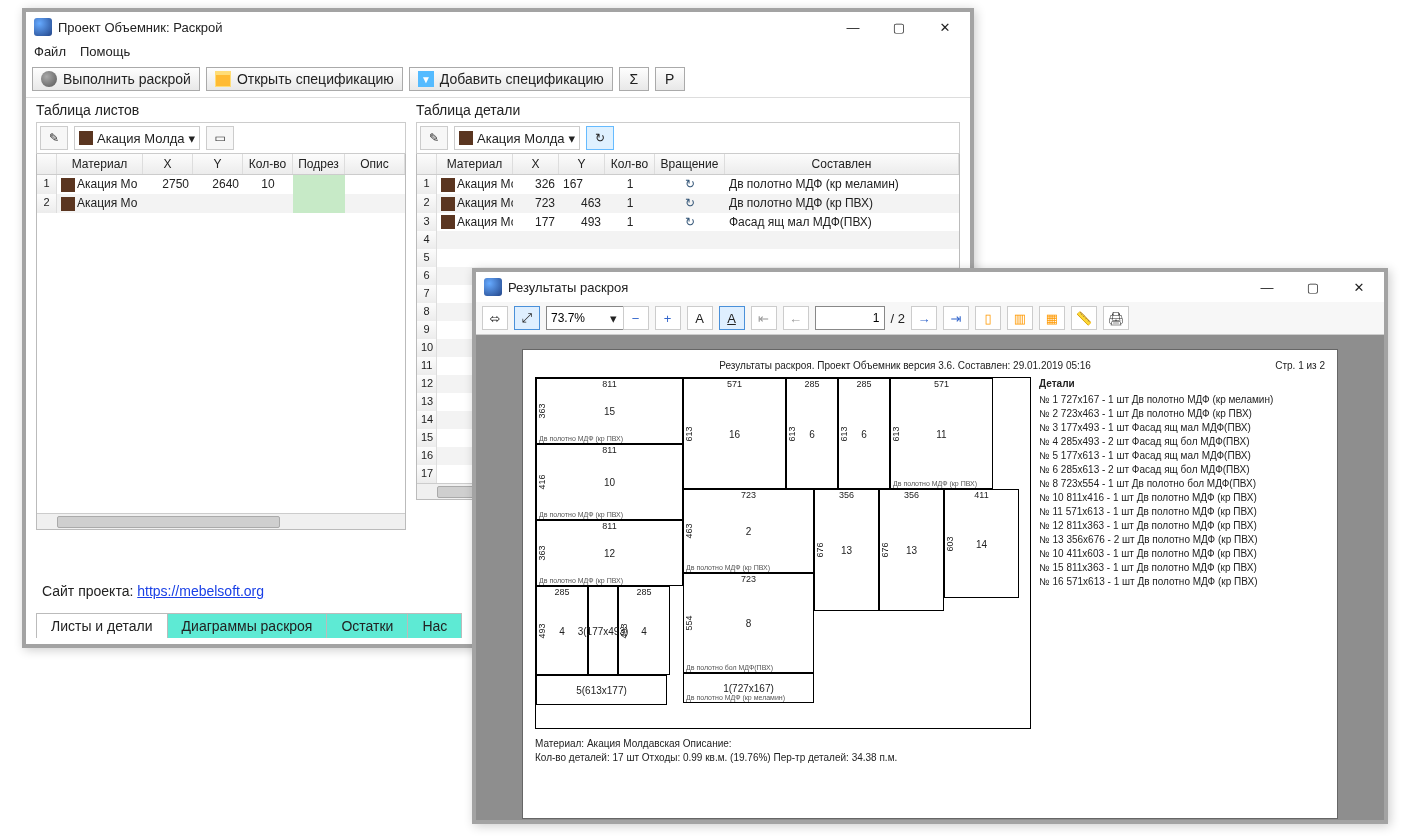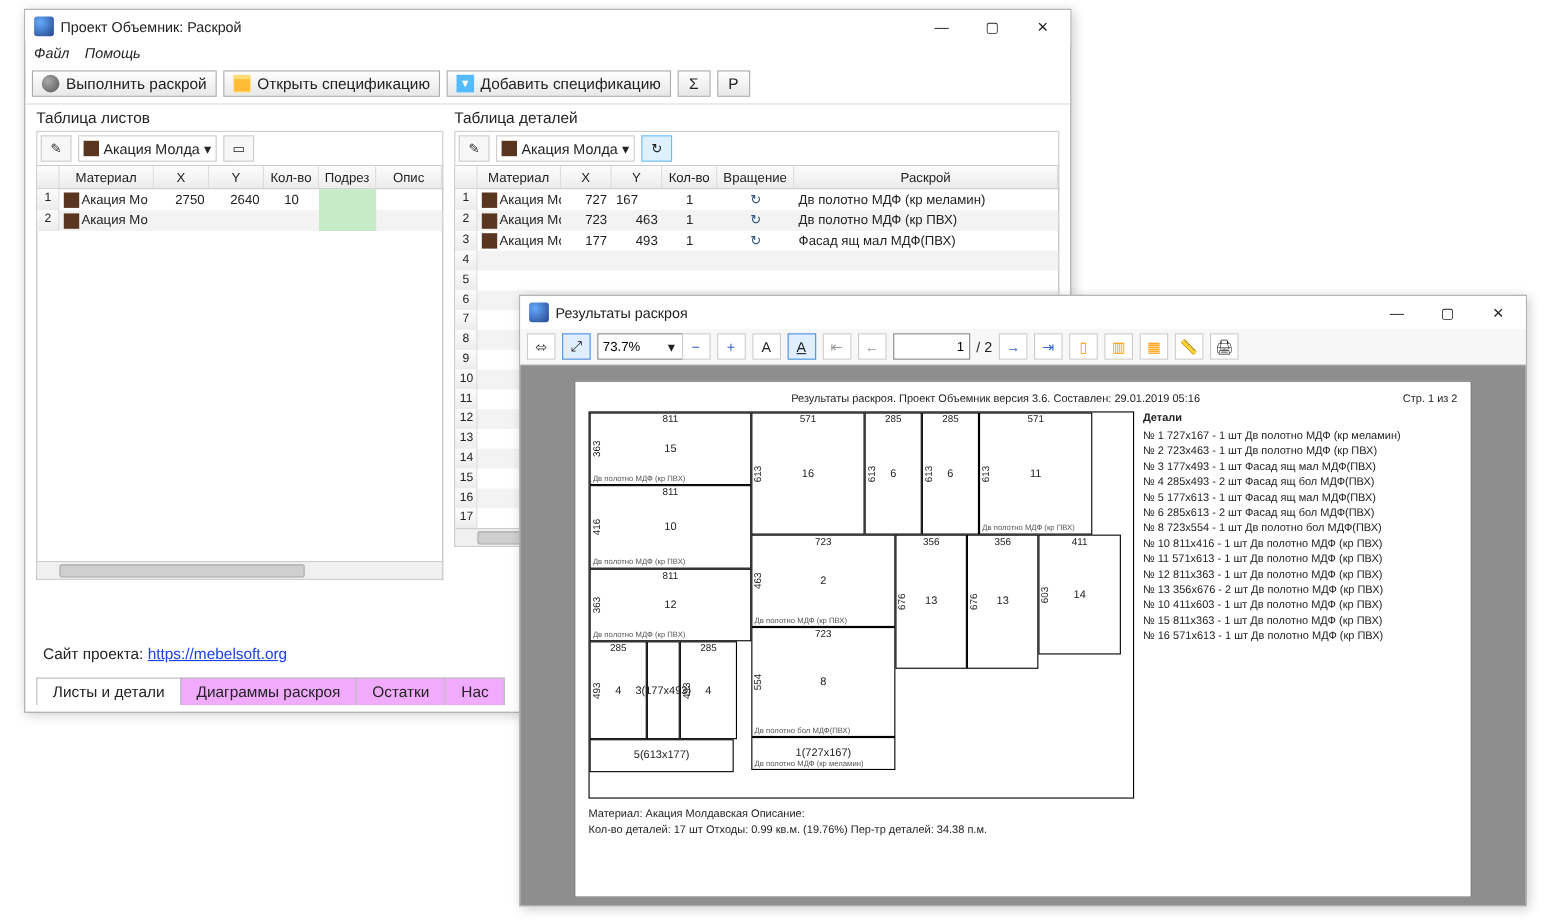--- a/index.html
+++ b/index.html
@@ -1,24 +1,24 @@
 <!DOCTYPE html>
 <html><head>
 <meta charset="utf-8">
 <style>
 * { box-sizing: border-box; font-family: "Segoe UI", Tahoma, sans-serif; }
 body { margin: 0; padding: 0; width: 1424px; height: 838px; background: #fff; position: relative; font-size: 13px; color: #222; }
-.window { position: absolute; background: #fff; border: 1px solid #a3a3a3; box-shadow: 2px 2px 10px rgba(0,0,0,0.2); }
+.window { position: absolute; background: #fff; border: 4px solid #a3a3a3; box-shadow: 2px 2px 10px rgba(0,0,0,0.2); }
 .titlebar { height: 30px; display: flex; align-items: center; padding: 0 2px 0 8px; background: #fff; }
 .titlebar .icon { width: 18px; height: 18px; margin-right: 6px; border-radius: 3px;
   background: radial-gradient(circle at 30% 30%, #6af, #248); }
 .titlebar .title { flex: 1; font-size: 13px; }
 .titlebar .winbtns { display: flex; }
 .titlebar .winbtn { width: 46px; height: 28px; display: flex; align-items: center; justify-content: center; }
-.menubar { display: flex; padding: 2px 8px; gap: 14px; font-size: 13px; font-style: italic; }
+.menubar { display: flex; padding: 2px 8px; gap: 14px; font-size: 13px; }
 .toolbar { display: flex; padding: 6px; gap: 6px; border-bottom: 1px solid #ddd; }
 .btn { display: inline-flex; align-items: center; gap: 6px; padding: 3px 8px; border: 1px solid #aaa; background: linear-gradient(#fefefe,#e8e8e8); font-size: 14px; white-space: nowrap; }
 .btn .ic { width: 16px; height: 16px; }
 .ic-run { border-radius: 50%; background: radial-gradient(circle at 35% 35%, #aaa, #555); }
 .ic-save { position: relative; background:#36a; }
 .ic-save::before { content:""; position:absolute; inset:2px 2px 6px 2px; background:#fff; }
 .ic-open { position: relative; background:#fd7; }
 .ic-open::before { content:""; position:absolute; inset:4px 1px 1px 1px; background:#fb3; }
 .ic-add { position: relative; background:#5bf; }
 .ic-add::after { content:"▼"; position:absolute; inset:0; display:flex; align-items:center; justify-content:center; font-size:10px; color:#fff; }
@@ -35,21 +35,21 @@
 .thead { display:flex; background:linear-gradient(#fcfcfc,#ececec); border-bottom:1px solid #ccc; }
 .th { padding:3px 4px; border-right:1px solid #ddd; font-size:12px; text-align:center; }
 .row { display:flex; }
 .row.alt { background:#f3f3f3; }
 .cell { padding:2px 4px; font-size:12px; white-space:nowrap; overflow:hidden; }
 .rowhead { width:20px; text-align:center; background:linear-gradient(#fcfcfc,#ececec); border-right:1px solid #ddd; font-size:11px; }
 .rot-ic::before { content:"↻"; color:#357; font-size:12px; }
 .bottombar { position:absolute; bottom:6px; left:10px; right:10px; }
 .link { color:#1a40e6; text-decoration:underline; }
 .tabs { display:flex; margin-top:10px; }
-.tab { padding:4px 14px; border:1px solid #bbb; border-bottom:none; background:#f0abfc; font-size:14px; margin-right:-1px; }
+.tab { padding:4px 14px; border:1px solid #bbb; border-bottom:none; background:#5eead4; font-size:14px; margin-right:-1px; }
 .tab.active { background:#fff; }
 .scrollx { height:16px; background:#f0f0f0; border-top:1px solid #ccc; position:relative; }
 .scrollx::before { content:""; position:absolute; left:20px; top:2px; width:60%; height:10px; background:#cfcfcf; border:1px solid #aaa; border-radius:2px; }
 .scrollx.full::before { width:calc(100% - 40px); }
 
 
 .rtoolbar { display:flex; align-items:center; gap:6px; padding:4px 6px; border-bottom:1px solid #ccc; background:#f7f7f7; flex-wrap:nowrap; }
 .rtoolbar .ibtn { width:26px; height:24px; border:1px solid #ccc; background:#fff; display:inline-flex; align-items:center; justify-content:center; font-size:13px; }
 .rtoolbar .ibtn.active { border-color:#4a90d9; background:#dfefff; }
 .zoompct { width:80px; height:24px; border:1px solid #888; padding:2px 4px; font-size:12px; }
@@ -144,45 +144,45 @@
     <div class="cell" style="width:52px;background:#c7eac7"></div>
     <div class="cell" style="flex:1"></div>
             </div>
           </div>
         <div style="height:300px"></div>
         <div class="scrollx"></div>
       </div>
     </div>
 
     <div class="pane" style="flex:1;">
-      <div class="pane-title">Таблица деталей</div>
+      <div class="pane-title">Таблица детали</div>
       <div class="pane-tools">
         <span class="smbtn">✎</span>
         <span class="matsel">
             <span class="swatch"></span>
             <span>Акация Молда</span>
             <span style="margin-left:auto">▾</span>
           </span>
         <span class="smbtn active">↻</span>
       </div>
       <div class="table">
         <div class="thead">
           <div class="th rowhead">&nbsp;</div>
           <div class="th" style="width:76px">Материал</div>
           <div class="th" style="width:46px">X</div>
           <div class="th" style="width:46px">Y</div>
           <div class="th" style="width:50px">Кол-во</div>
           <div class="th" style="width:70px">Вращение</div>
-          <div class="th" style="flex:1">Раскрой</div>
+          <div class="th" style="flex:1">Составлен</div>
         </div>
         <div id="parts-body">
             <div class="row">
               <div class="cell rowhead">1</div>
       <div class="cell" style="width:76px"><span class="swatch" style="display:inline-block;vertical-align:middle;margin-right:2px"></span>Акация Мо</div>
-      <div class="cell" style="width:46px;text-align:right">727</div>
+      <div class="cell" style="width:46px;text-align:right">326</div>
       <div class="cell" style="width:46px;">167</div>
       <div class="cell" style="width:50px;text-align:center">1</div>
       <div class="cell" style="width:70px;text-align:center"><span class="rot-ic"></span></div>
       <div class="cell" style="flex:1">Дв полотно МДФ (кр меламин)</div>
             </div>
             <div class="row alt">
               <div class="cell rowhead">2</div>
       <div class="cell" style="width:76px"><span class="swatch" style="display:inline-block;vertical-align:middle;margin-right:2px"></span>Акация Мо</div>
       <div class="cell" style="width:46px;text-align:right">723</div>
       <div class="cell" style="width:46px;text-align:right">463</div>

